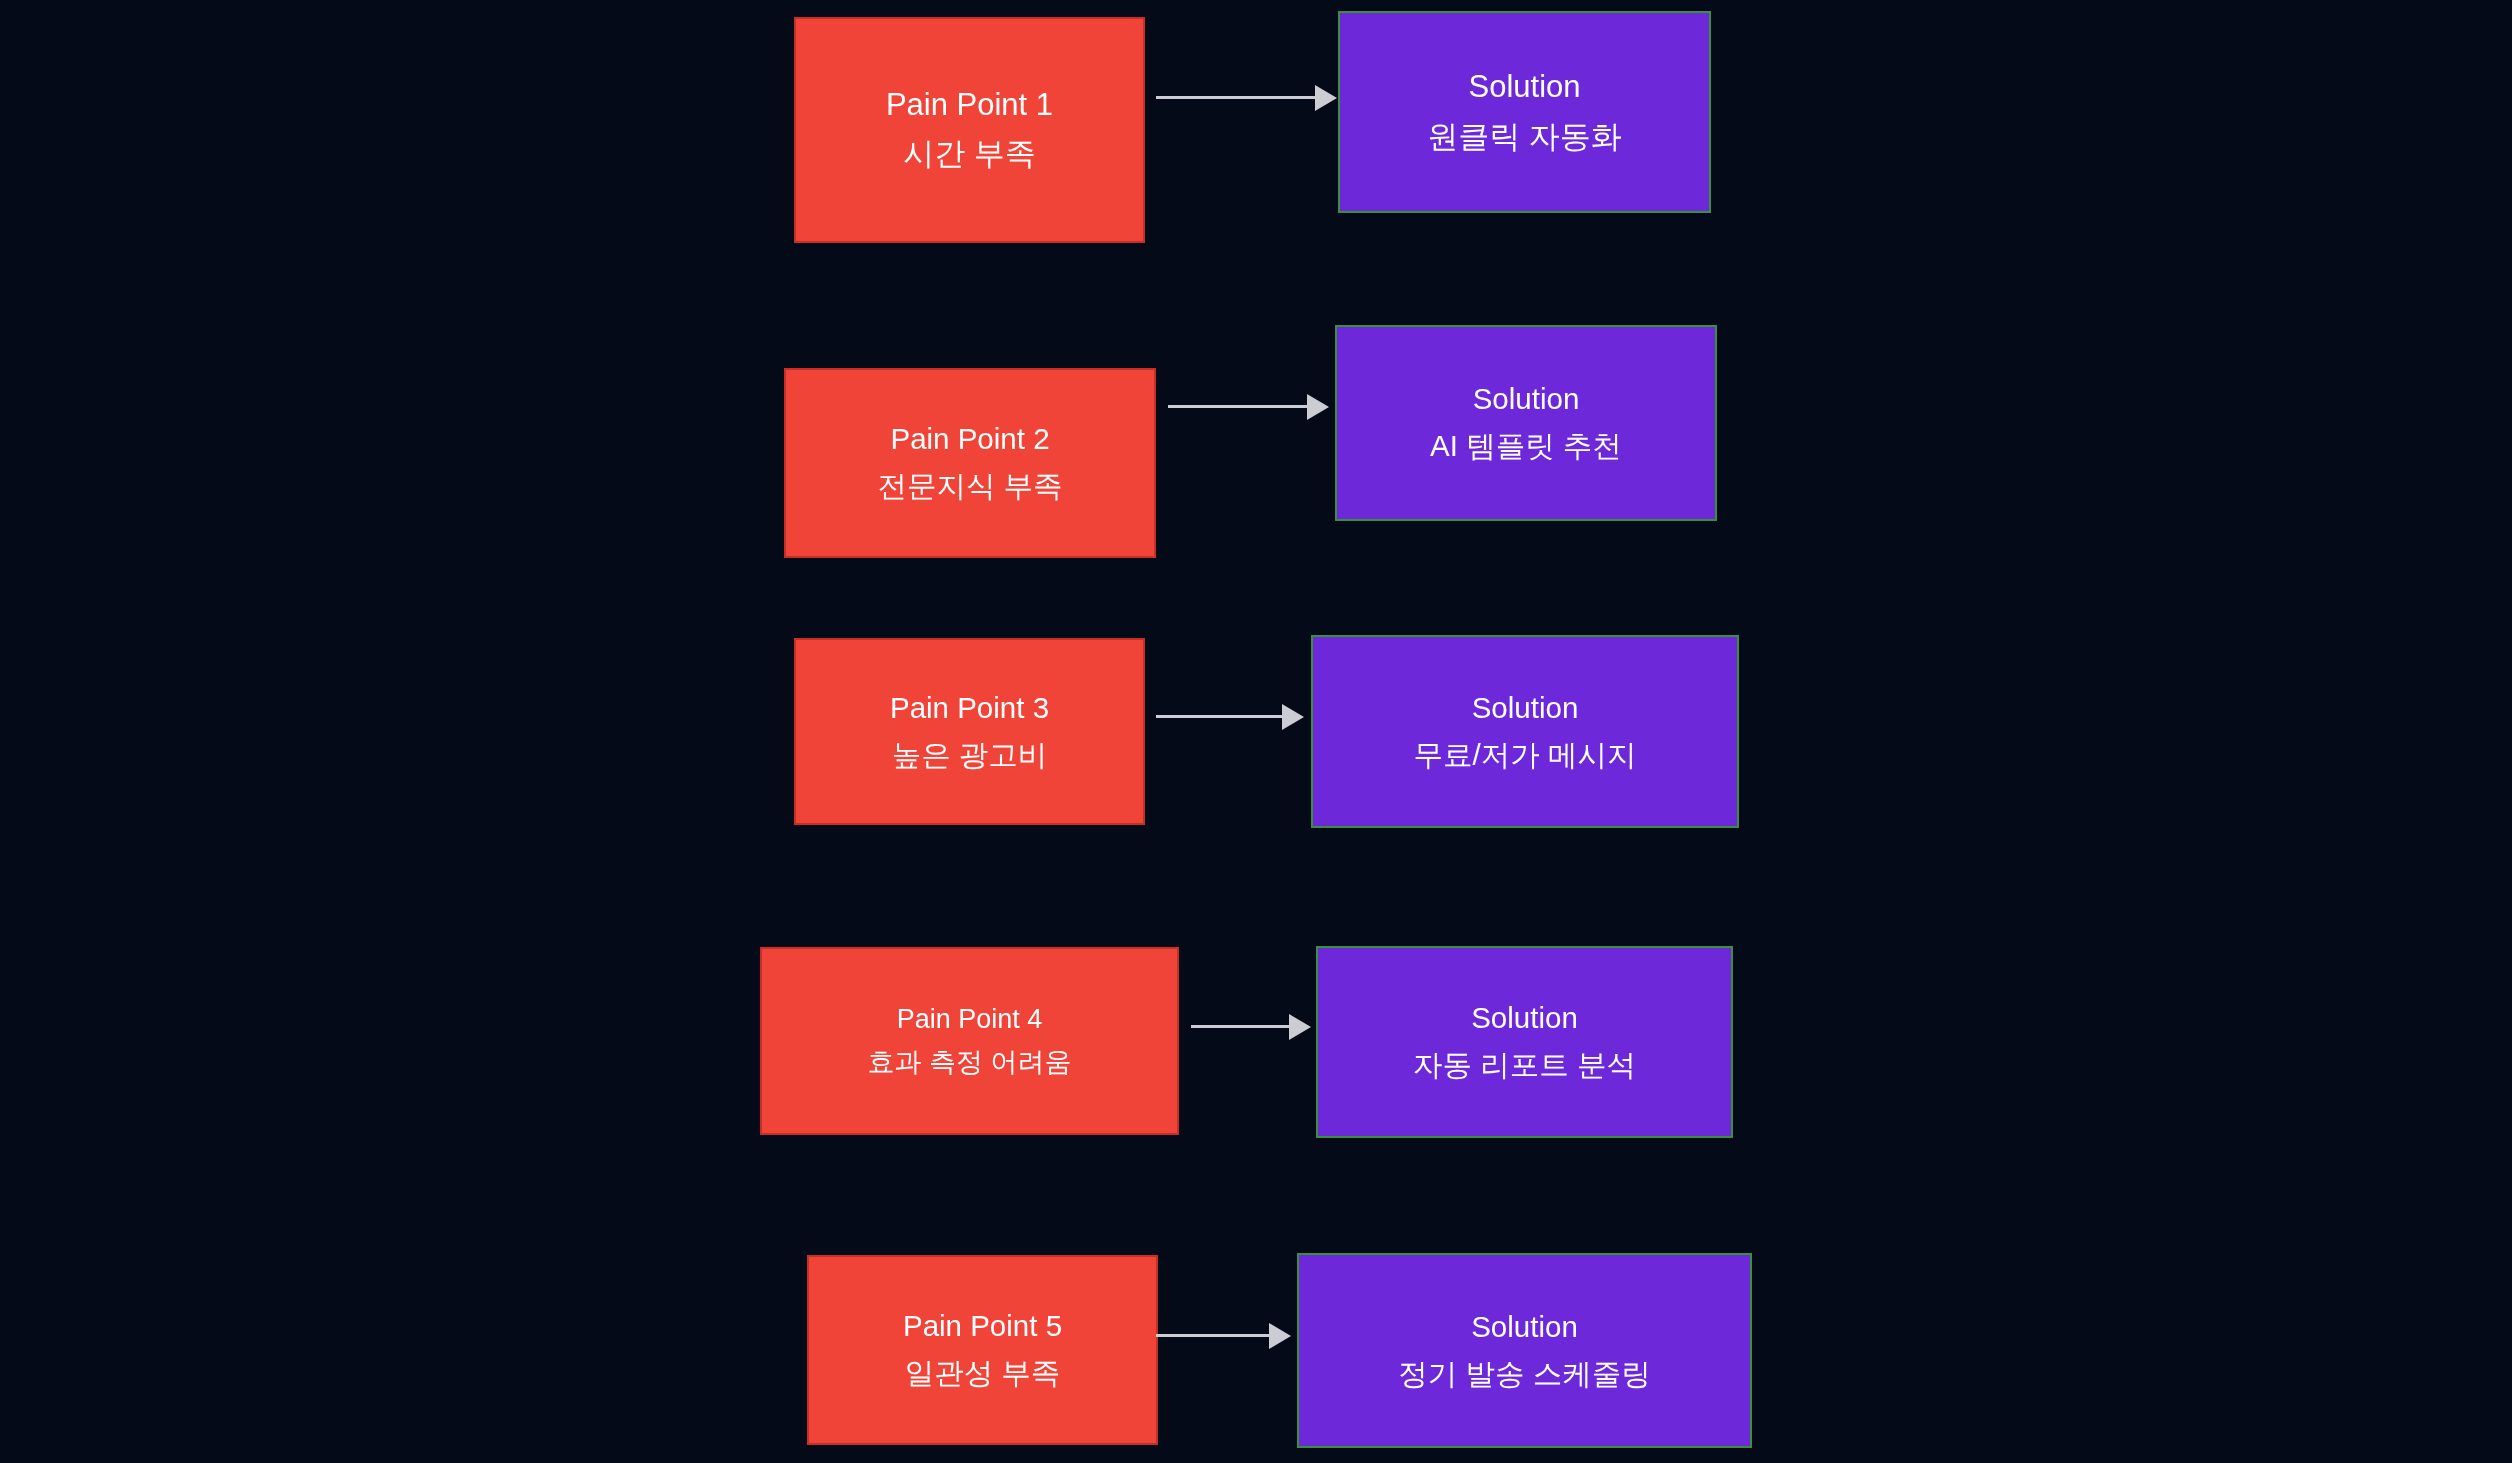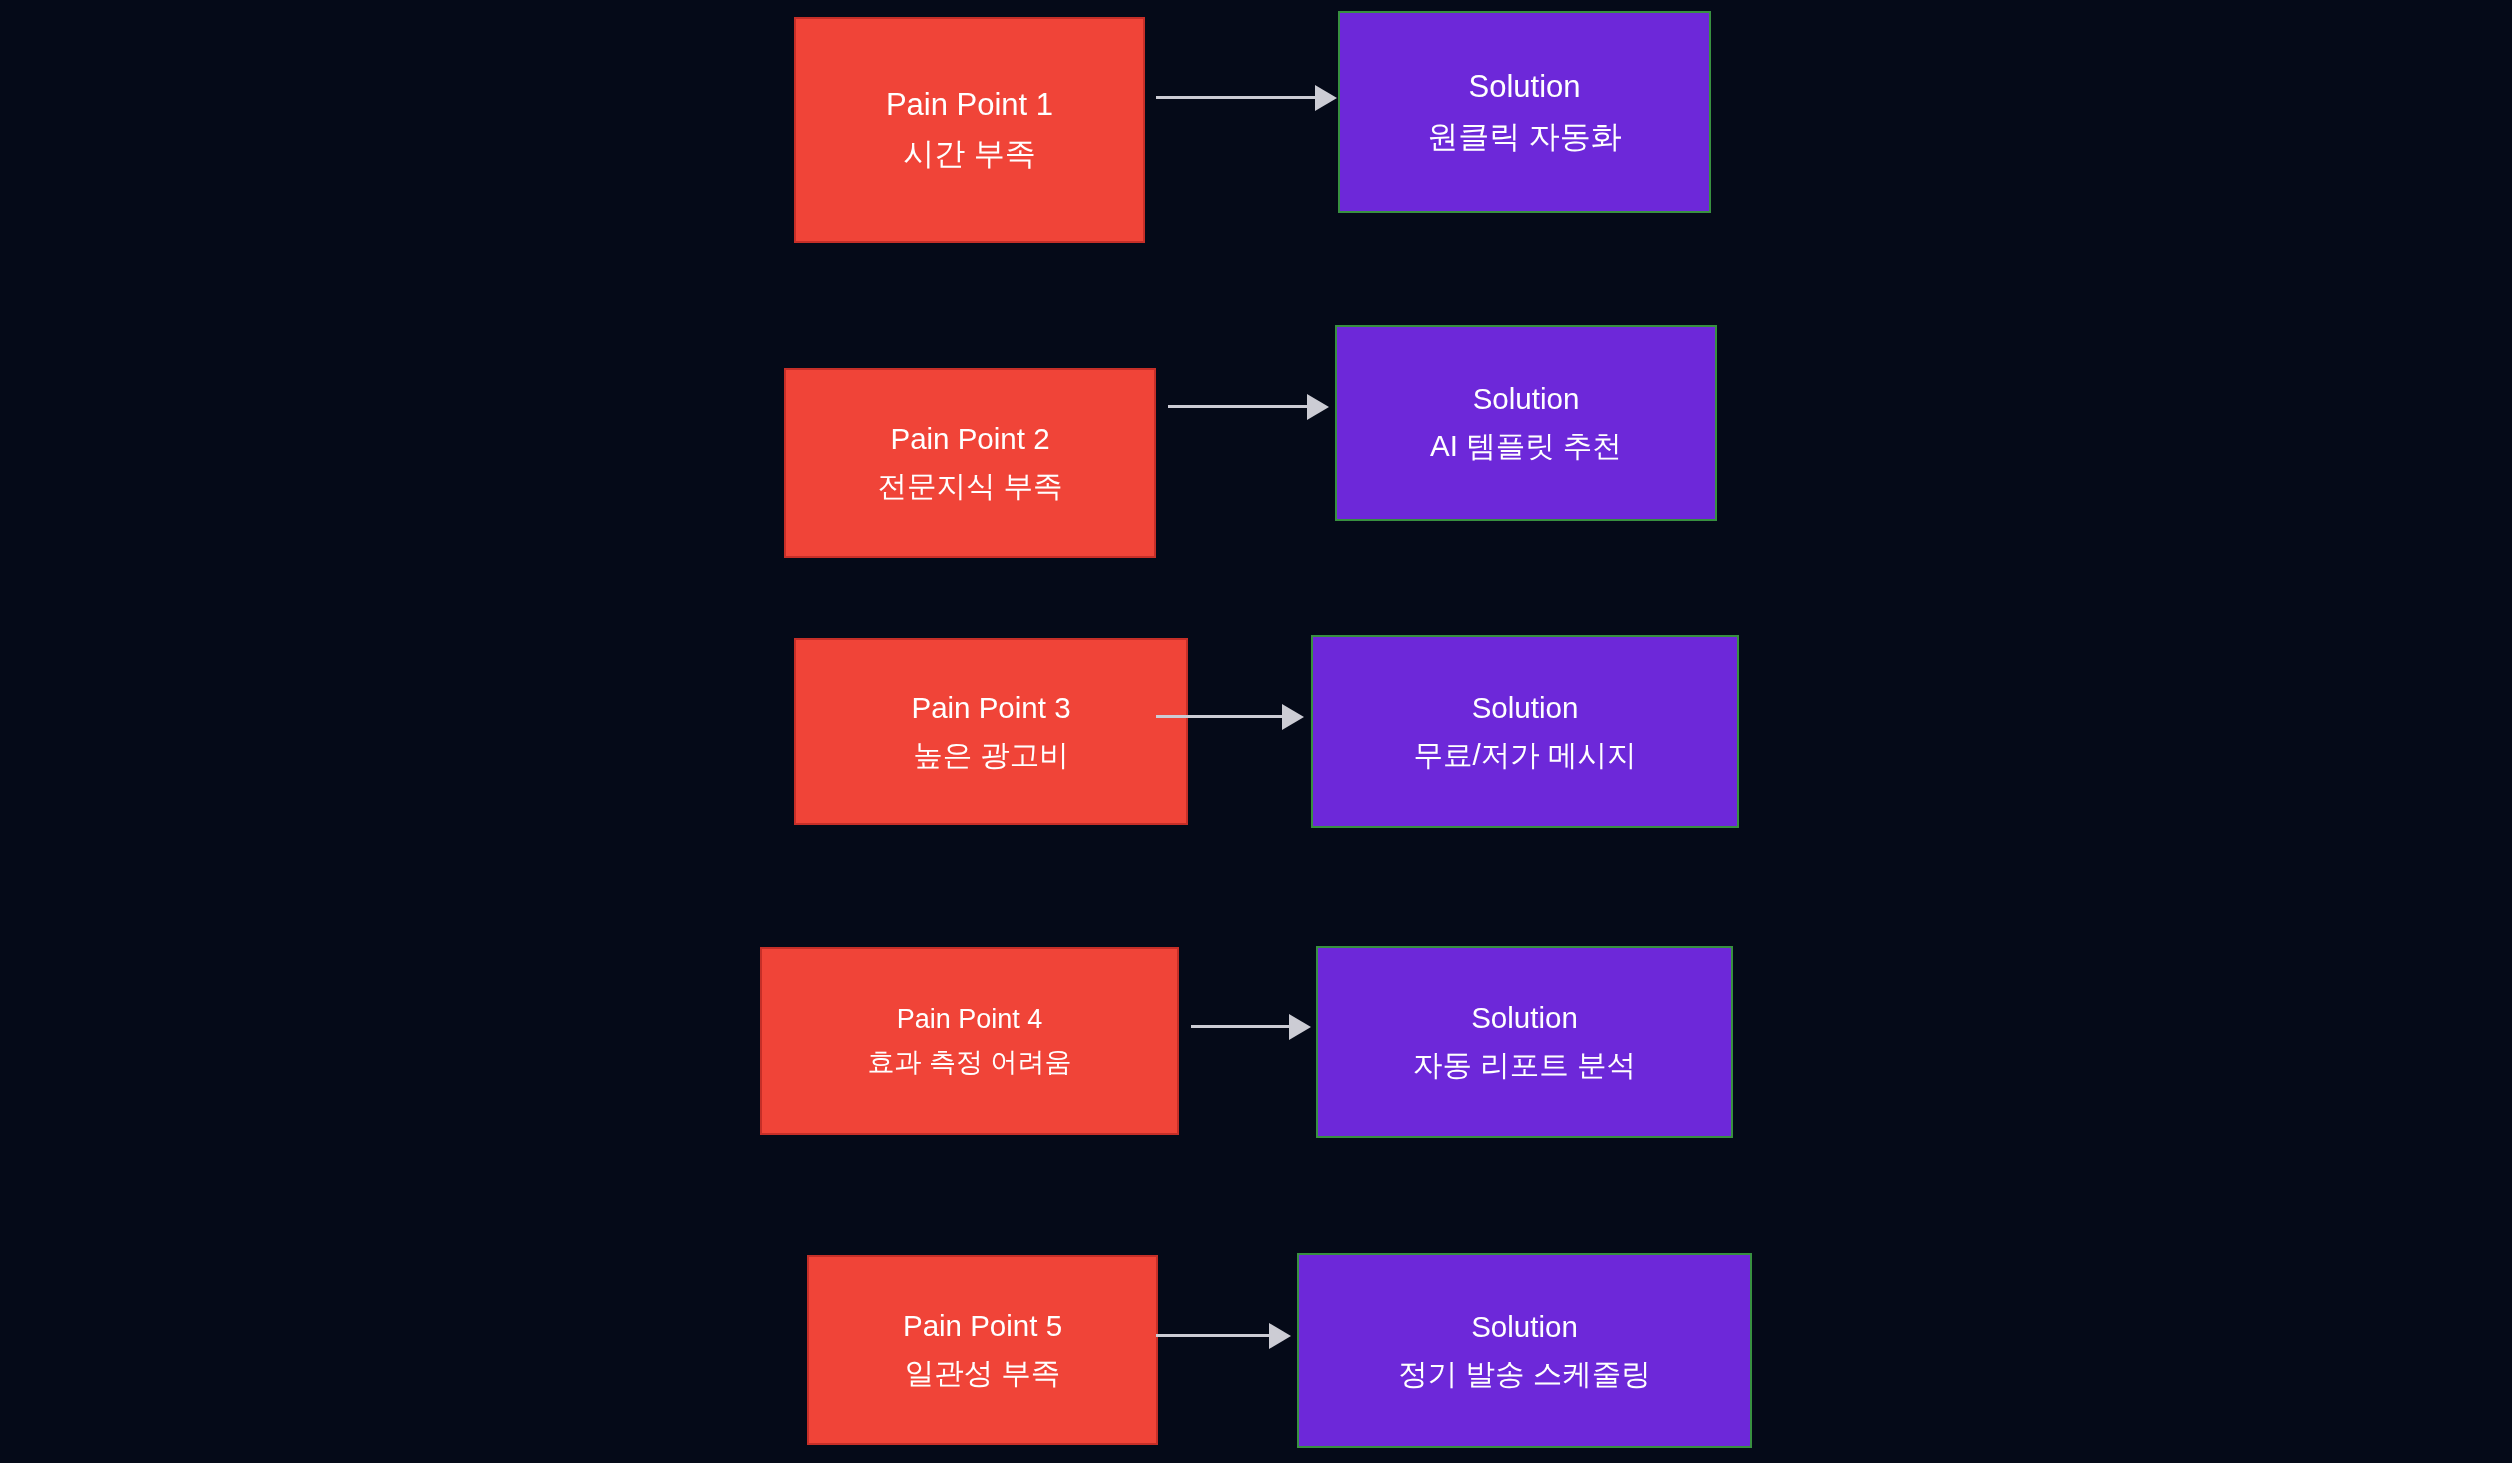--- a/index.html
+++ b/index.html
@@ -101,21 +101,21 @@
       <div class="edge-arrow" style="left: 1168px; top: 392px; width: 162px; height: 29.5px;">
         <div class="shaft" style="width: 141px;"></div>
         <div class="head" style="left: 139px;"></div>
       </div>
       <div class="node-box solution" style="left: 1335px; top: 325px; width: 382px; height: 196px; font-size: 29.5px;">
         <span class="node-line title">Solution</span>
         <span class="node-line detail">AI 템플릿 추천</span>
       </div>
     </div>
     <div class="flow-row">
-      <div class="node-box pain" style="left: 794px; top: 638px; width: 394px; height: 187px; font-size: 29.5px;">
+      <div class="node-box pain" style="left: 794px; top: 638px; width: 351px; height: 187px; font-size: 29.5px;">
         <span class="node-line title">Pain Point 3</span>
         <span class="node-line detail">높은 광고비</span>
       </div>
       <div class="edge-arrow" style="left: 1156px; top: 702px; width: 148px; height: 29.5px;">
         <div class="shaft" style="width: 127px;"></div>
         <div class="head" style="left: 126px;"></div>
       </div>
       <div class="node-box solution" style="left: 1311px; top: 635px; width: 428px; height: 193px; font-size: 29.5px;">
         <span class="node-line title">Solution</span>
         <span class="node-line detail">무료/저가 메시지</span>

